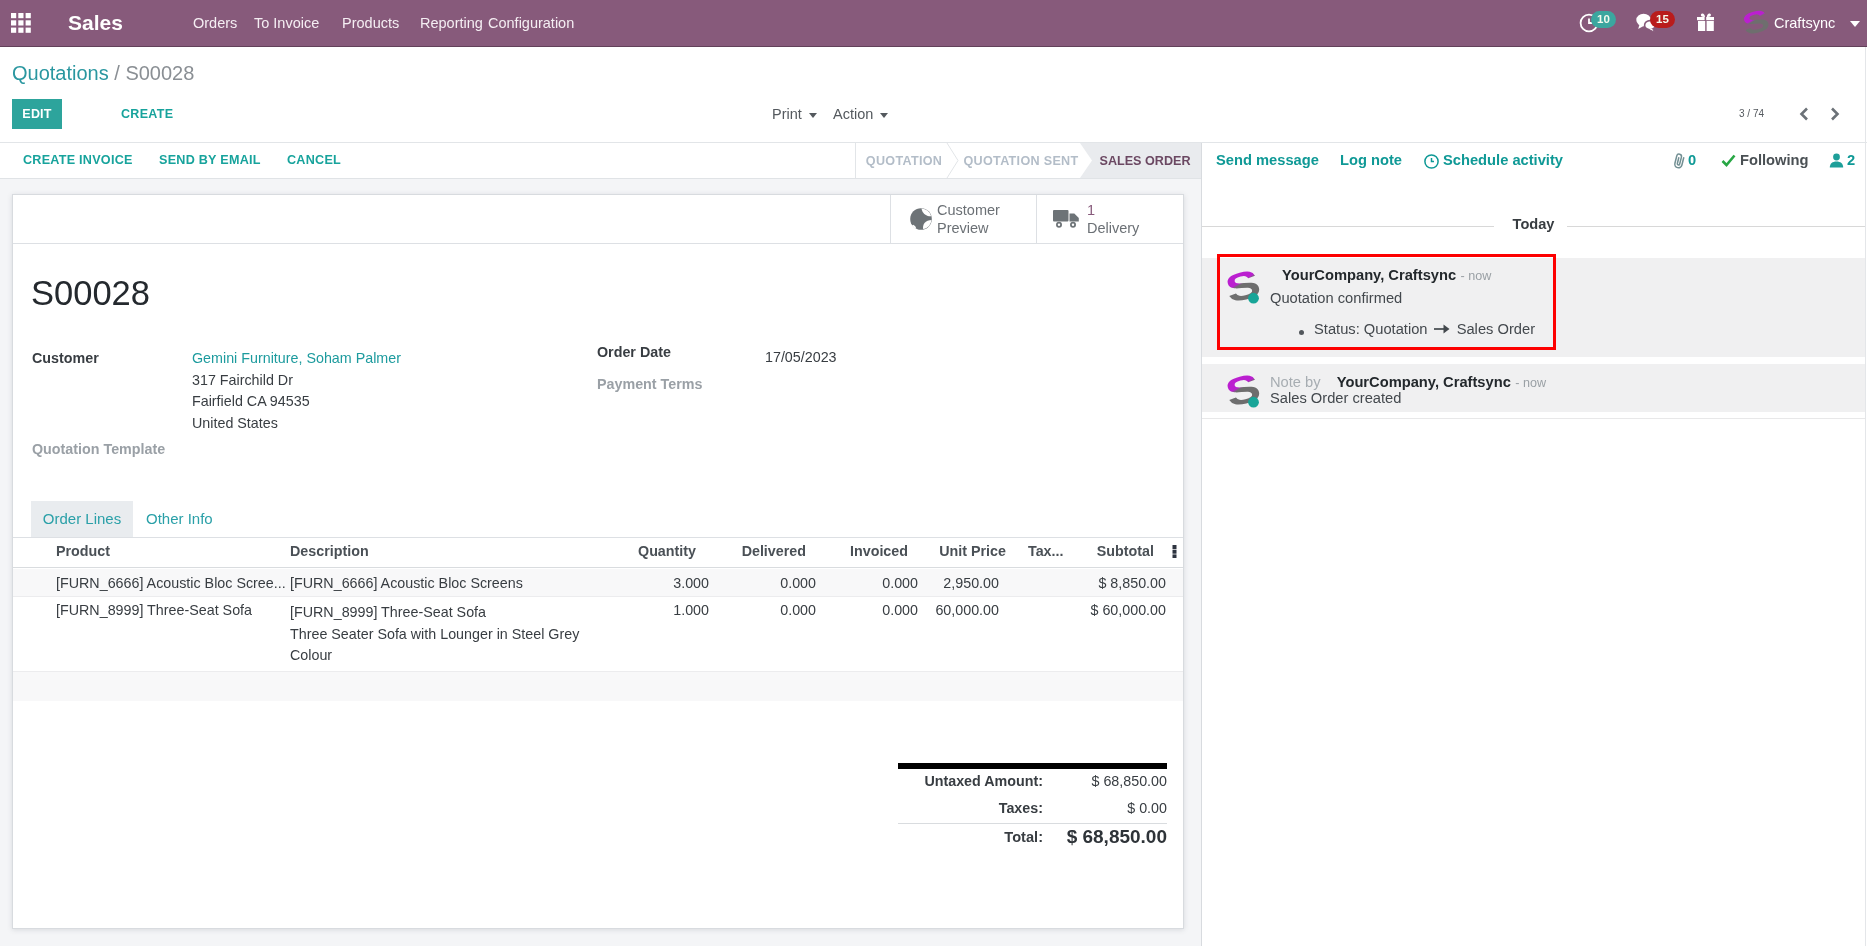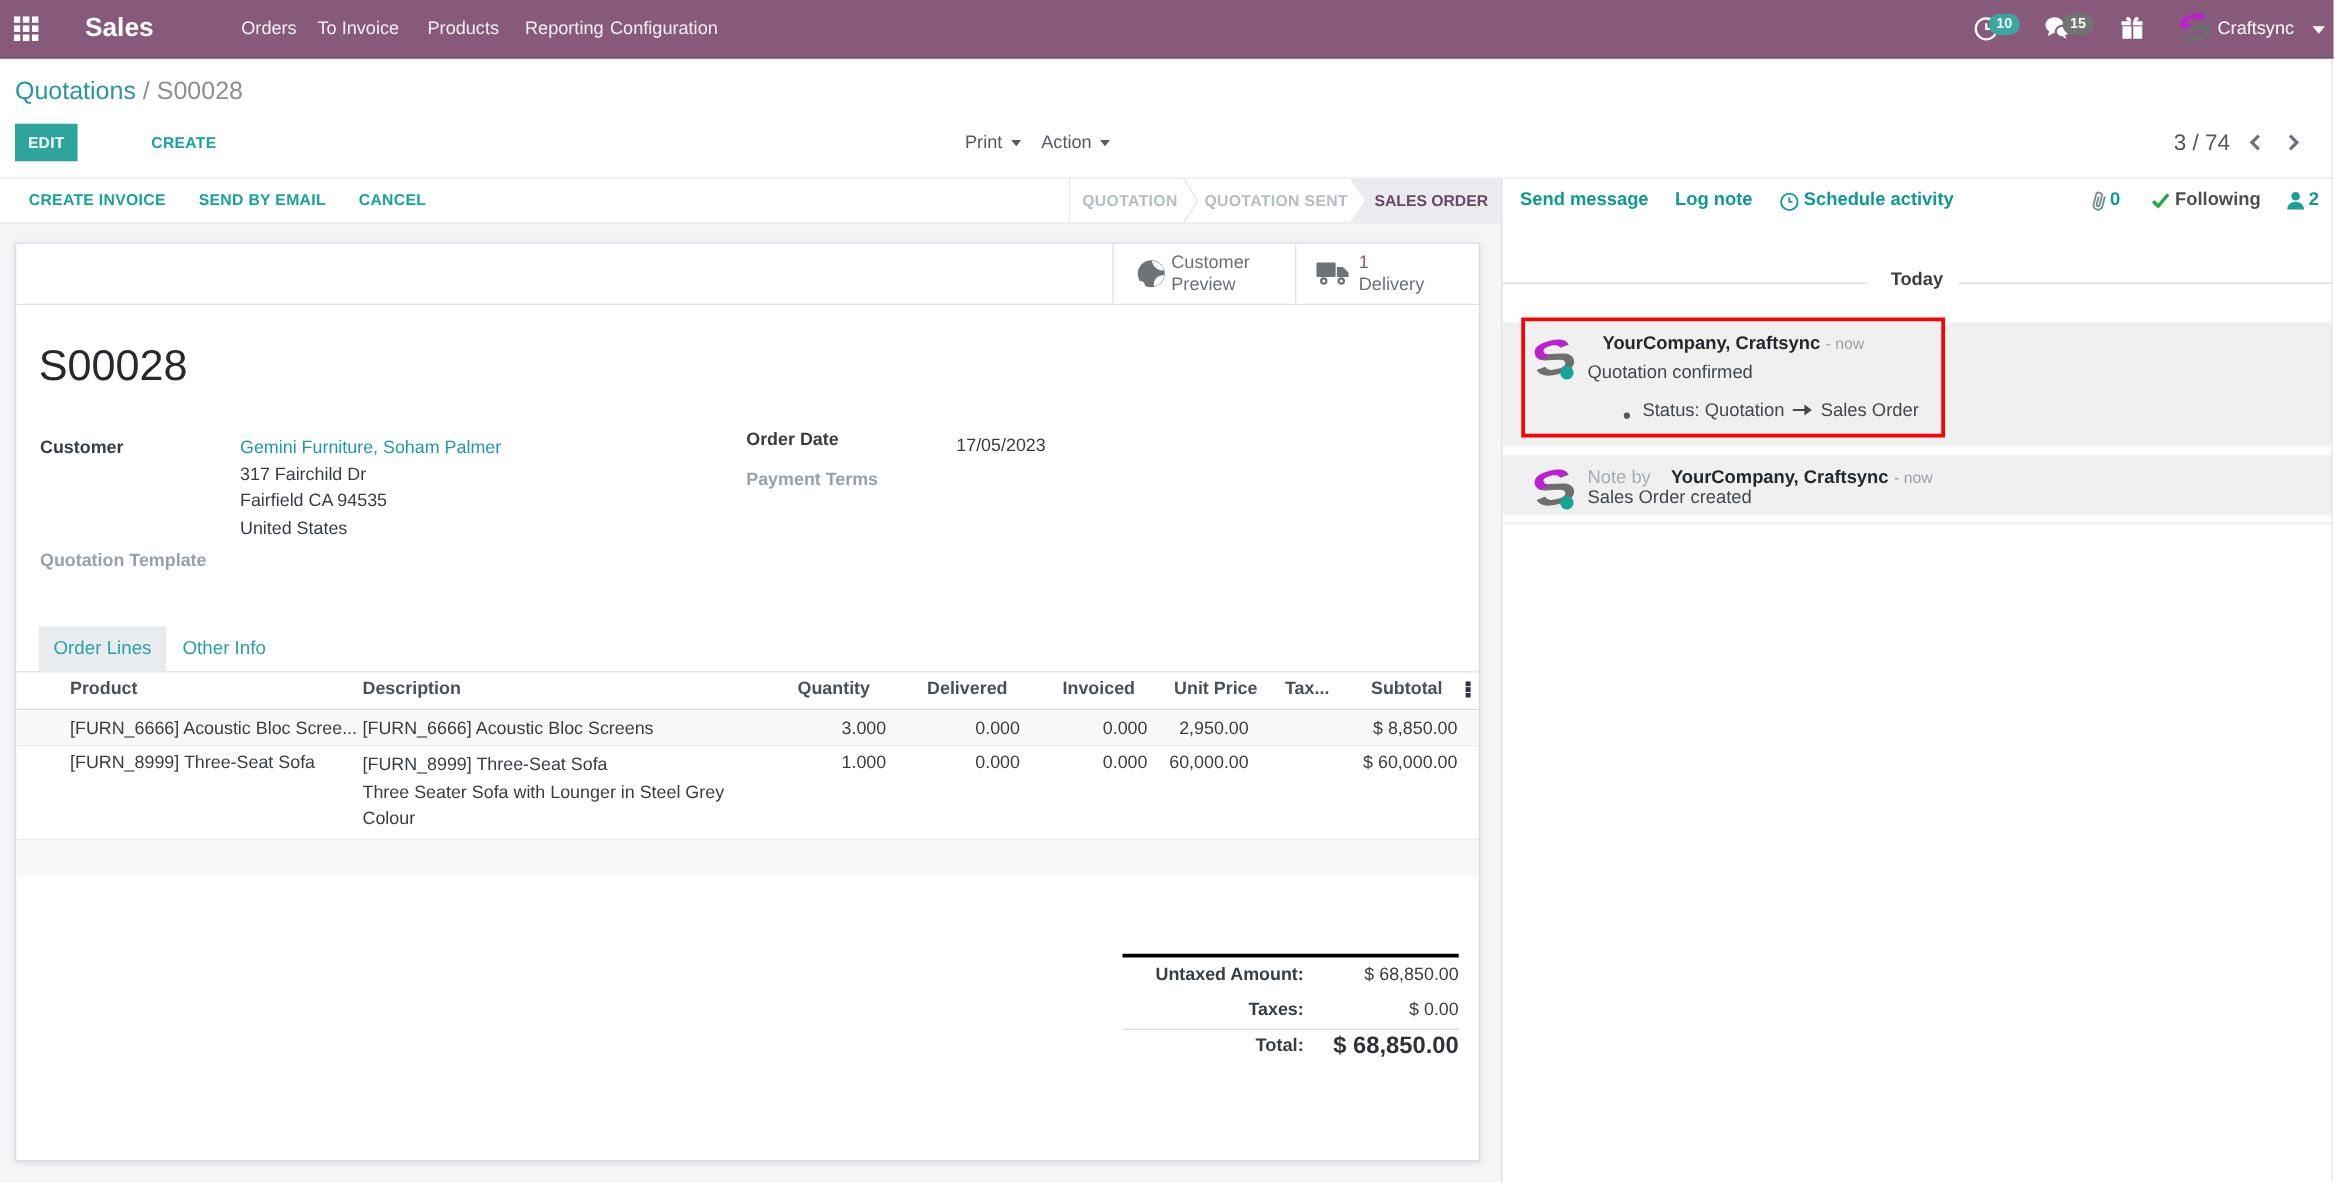--- a/index.html
+++ b/index.html
@@ -15,21 +15,21 @@
 
 #cp { position:absolute; left:0; top:47px; width:1867px; height:96px; background:#fff; border-bottom:1px solid #e2e5e8; }
 .bc { position:absolute; left:12px; top:15px; font-size:20px; }
 .bc .l1 { color:#2a97a0; }
 .bc .sep { color:#8a8f94; }
 .bc .l2 { color:#8a8f94; }
 .btn-edit { position:absolute; left:12px; top:52px; width:50px; height:30px; background:#2da49c; color:#fff; font-size:12.5px; font-weight:700; text-align:center; line-height:30px; letter-spacing:.2px; }
 .btn-create { position:absolute; left:79px; top:52px; height:30px; line-height:30px; color:#17a39c; font-size:12.5px; font-weight:700; letter-spacing:.3px;margin-left:42px; }
 .ddbtn { position:absolute; top:52px; height:30px; line-height:30px; font-size:14.5px; color:#54595e; }
 .caret { display:inline-block; width:0; height:0; border-left:4.5px solid transparent; border-right:4.5px solid transparent; border-top:5px solid #54595e; margin-left:7px; vertical-align:middle; }
-.pager-num { position:absolute; left:1739px; top:52px; line-height:30px; font-size:18px; color:#54595e; }
+.pager-num { position:absolute; left:1739px; top:52px; line-height:30px; font-size:10px; color:#54595e; }
 
 
 #abar { position:absolute; left:0; top:143px; width:1201px; height:36px; background:#fff; border-bottom:1px solid #e0e3e6; }
 .abtn { position:absolute; top:0; height:35px; line-height:35px; color:#17a39c; font-size:12.6px; font-weight:700; letter-spacing:.25px; }
 
 
 #graybody { position:absolute; left:0; top:179px; width:1201px; height:767px; background:#f4f5f7; }
 #sheet { position:absolute; left:12px; top:15px; width:1172px; height:735px; background:#fff; border:1px solid #d8dbdf; box-shadow:0 1px 5px rgba(60,70,80,.15); }
 #bbox { position:absolute; left:0; top:0; width:1170px; height:49px; border-bottom:1px solid #dde0e4; }
 .bboxcell { position:absolute; top:0; height:48px; border-left:1px solid #dde0e4; color:#6b7075; font-size:14.5px; }
@@ -52,21 +52,21 @@
 .row1 { position:absolute; left:0; top:374px; width:1170px; height:27px; background:#f8f8f9; }
 .stripe2 { position:absolute; left:0; top:477px; width:1170px; height:29px; background:#f8f8f9; }
 .td { position:absolute; font-size:14.3px; color:#383d42; }
 
 
 #totals { position:absolute; left:885px; top:568px; width:269px; }
 .trow { display:flex; justify-content:flex-end; align-items:center; height:30px; font-size:14.3px; color:#383d42; }
 .trow .tl { font-weight:700; text-align:right; flex:1; }
 .trow .tv { width:124px; text-align:right; }
 #totals .grand { border-top:1px solid #d9dcdf; height:26px; }
-#totals .first { border-top:3px solid #000000; }
+#totals .first { border-top:6px solid #000000; }
 .grand .tl { font-size:14.6px; }
 .grand .tv { font-size:19px; font-weight:700; color:#2e3338; }
 
 
 #chatter { position:absolute; left:1201px; top:143px; width:666px; height:803px; background:#fff; border-left:1px solid #d8dbdf; }
 .chbtn { position:absolute; top:9px; font-size:14.7px; font-weight:700; color:#0f9996; }
 .today { position:absolute; left:0; top:73px; width:666px; height:20px; }
 .today .line { position:absolute; top:10px; height:1px; background:#d8d8d8; }
 .today .lbl { position:absolute; left:295px; width:73px; text-align:center; font-size:14.6px; font-weight:700; color:#383d41; top:0; }
 .msg { position:absolute; left:0; width:664px; background:#f0f0f1; }
@@ -106,21 +106,21 @@
     <path d="M10,5.6 V10 H13.3" fill="none" stroke="#fff" stroke-width="1.8"></path>
   </svg>
   <div class="abs" style="left:1591px;top:11px;width:25px;height:17px;border-radius:9px;background:#3ba69f;color:#f4fbef;font-size:11.5px;font-weight:700;text-align:center;line-height:17px">10</div>
 
   <svg class="abs" style="left:1635px;top:12px" width="22" height="22" viewBox="0 0 22 22">
     <ellipse cx="8.6" cy="8" rx="7.3" ry="6.2" fill="#fff"></ellipse>
     <path d="M4.5,12.5 L3.2,17 L8.5,14" fill="#fff"></path>
     <ellipse cx="15" cy="13.2" rx="5.4" ry="4.6" fill="#fff" stroke="#875A7B" stroke-width="1.6"></ellipse>
     <path d="M17.5,16.5 L19.5,20 L14,17.6" fill="#fff" stroke="#875A7B" stroke-width="1"></path>
   </svg>
-  <div class="abs" style="left:1650px;top:11px;width:25px;height:17px;border-radius:9px;background:#737373;color:#f4fbef;font-size:11.5px;font-weight:700;text-align:center;line-height:17px">15</div>
+  <div class="abs" style="left:1650px;top:11px;width:25px;height:17px;border-radius:9px;background:#b91c1c;color:#f4fbef;font-size:11.5px;font-weight:700;text-align:center;line-height:17px">15</div>
 
   <svg class="abs" style="left:1697px;top:13px" width="18" height="19" viewBox="0 0 18 19">
     <g fill="#fff">
       <rect x="1" y="8" width="7.2" height="10"></rect>
       <rect x="9.6" y="8" width="7.2" height="10"></rect>
       <rect x="0" y="4" width="7.6" height="3.2"></rect>
       <rect x="9.2" y="4" width="7.8" height="3.2"></rect>
       <path d="M8,4 C4,4.4 3,1.8 4.6,0.8 C6.2,-0.1 7.8,1.6 8,4 Z"></path>
       <path d="M9.8,4 C13.8,4.4 14.8,1.8 13.2,0.8 C11.6,-0.1 10,1.6 9.8,4 Z"></path>
     </g>

